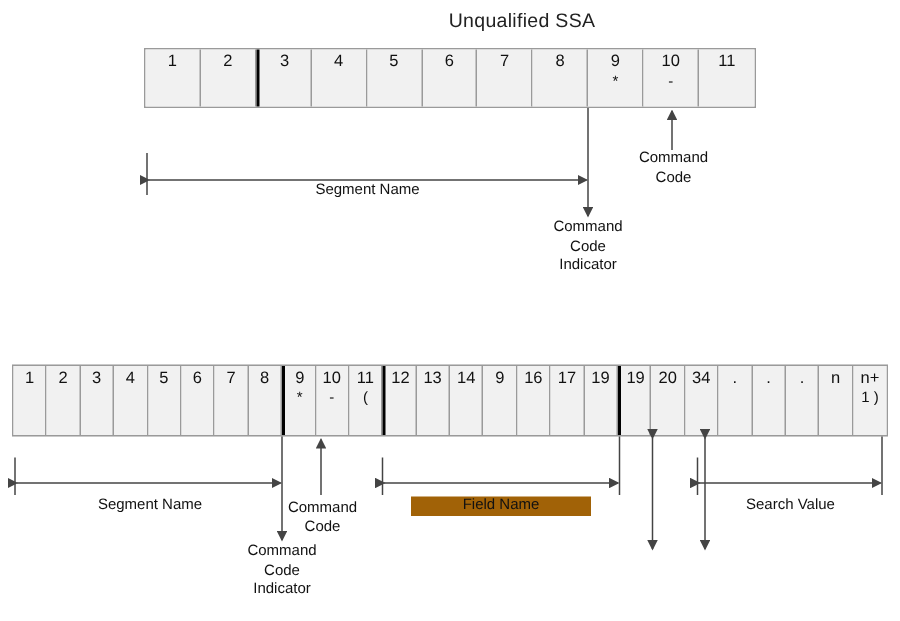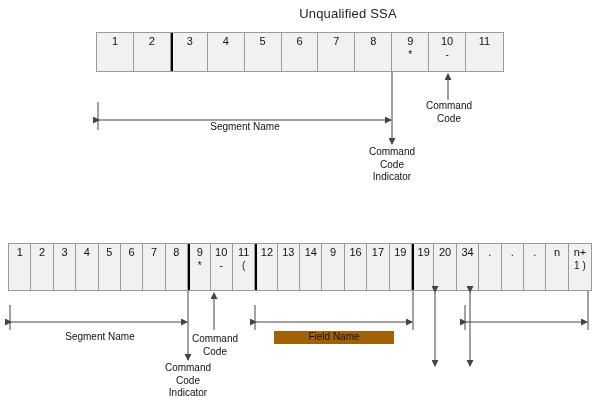--- a/index.html
+++ b/index.html
@@ -330,14 +330,15 @@
   <div class="label" style="left:176px; top:333px; width:78px; white-space:pre-line;">Command
 Code</div>
 
   <div class="label" style="left:148px; top:362px; width:80px; white-space:pre-line;">Command
 Code
 Indicator</div>
 
   <div class="label" style="left:274px; top:331px; width:120px; background:#a16207;">Field Name</div>
 
 
+  <div class="label" style="left:472px; top:331px; width:110px; background:#ffffff;">Search Value</div>
 
 </div>
 
 </body></html>

